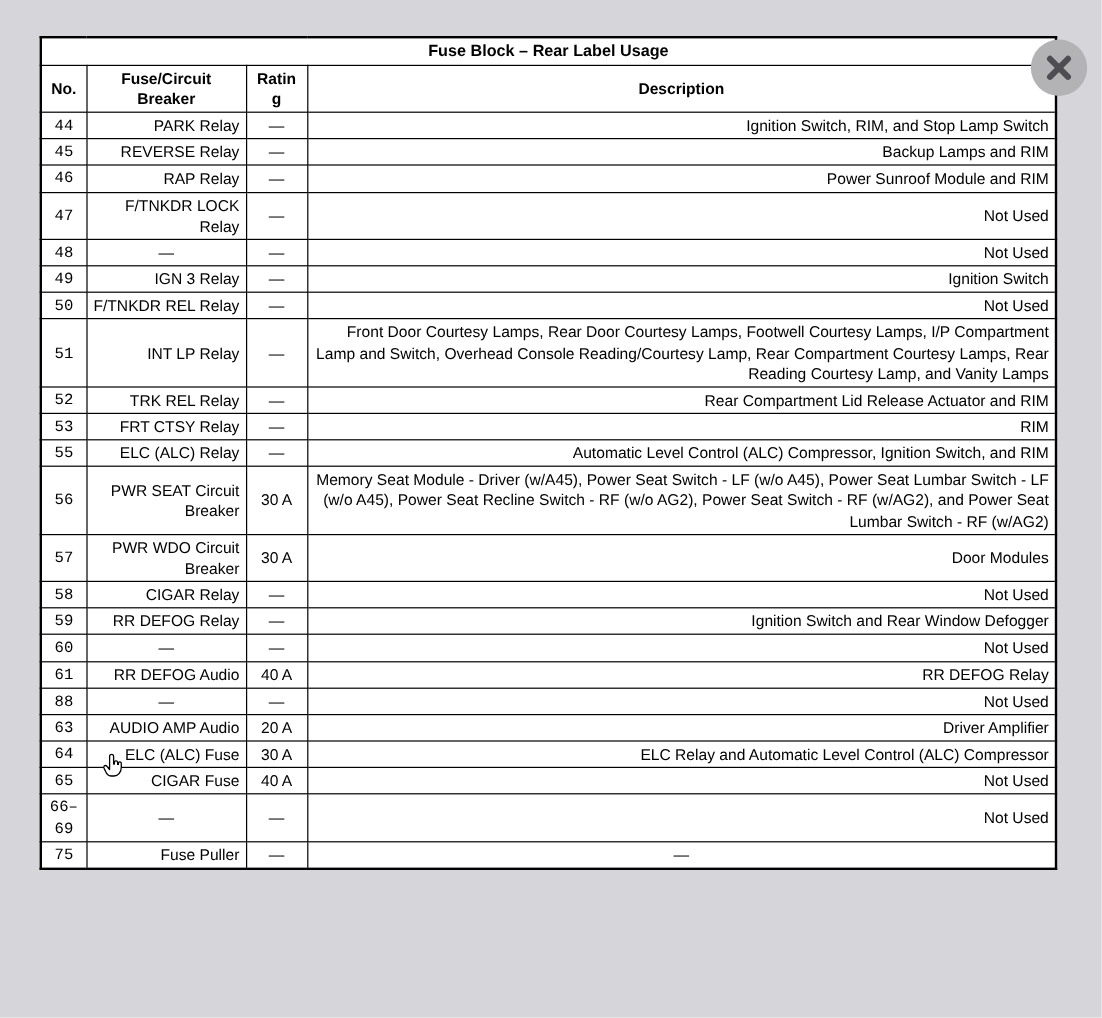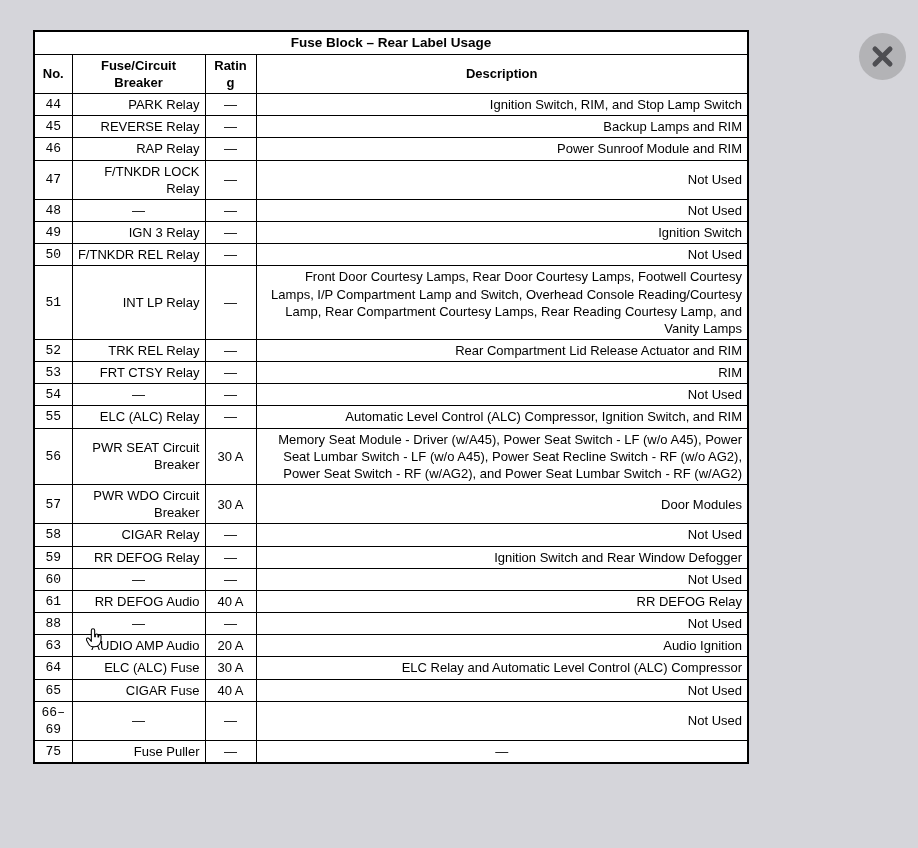--- a/index.html
+++ b/index.html
@@ -8,21 +8,21 @@
     position: relative;
     overflow: hidden;
     background: var(--page-bg, #d5d5da);
     font-family: "Liberation Sans", sans-serif;
     color: var(--text, #000);
   }
   .table-wrap {
     position: absolute;
     left: 33px;
     top: 30px;
-    width: 716px;
+    width: 848px;
     background: var(--table-bg, #ffffff);
   }
   table.fuse {
     width: 100%;
     border-collapse: collapse;
     table-layout: fixed;
     border: 2px solid var(--border, #000);
     font-size: 13px;
     line-height: 1.32;
   }
@@ -153,26 +153,20 @@
     <td class="cell-desc">Rear Compartment Lid Release Actuator and RIM</td>
   </tr>
 
   <tr>
     <td class="cell-no">53</td>
     <td class="cell-fuse">FRT CTSY Relay</td>
     <td class="cell-rating dash">—</td>
     <td class="cell-desc">RIM</td>
   </tr>
 
-  <tr>
-    <td class="cell-no">54</td>
-    <td class="cell-fuse dash">—</td>
-    <td class="cell-rating dash">—</td>
-    <td class="cell-desc">Not Used</td>
-  </tr>
 
   <tr>
     <td class="cell-no">55</td>
     <td class="cell-fuse">ELC (ALC) Relay</td>
     <td class="cell-rating dash">—</td>
     <td class="cell-desc">Automatic Level Control (ALC) Compressor, Ignition Switch, and RIM</td>
   </tr>
 
   <tr>
     <td class="cell-no">56</td>
@@ -220,21 +214,21 @@
     <td class="cell-no">88</td>
     <td class="cell-fuse dash">—</td>
     <td class="cell-rating dash">—</td>
     <td class="cell-desc">Not Used</td>
   </tr>
 
   <tr>
     <td class="cell-no">63</td>
     <td class="cell-fuse">AUDIO AMP Audio</td>
     <td class="cell-rating">20 A</td>
-    <td class="cell-desc">Audio Ignition</td>
+    <td class="cell-desc">Driver Amplifier</td>
   </tr>
 
   <tr>
     <td class="cell-no">64</td>
     <td class="cell-fuse">ELC (ALC) Fuse</td>
     <td class="cell-rating">30 A</td>
     <td class="cell-desc">ELC Relay and Automatic Level Control (ALC) Compressor</td>
   </tr>
 
   <tr>

